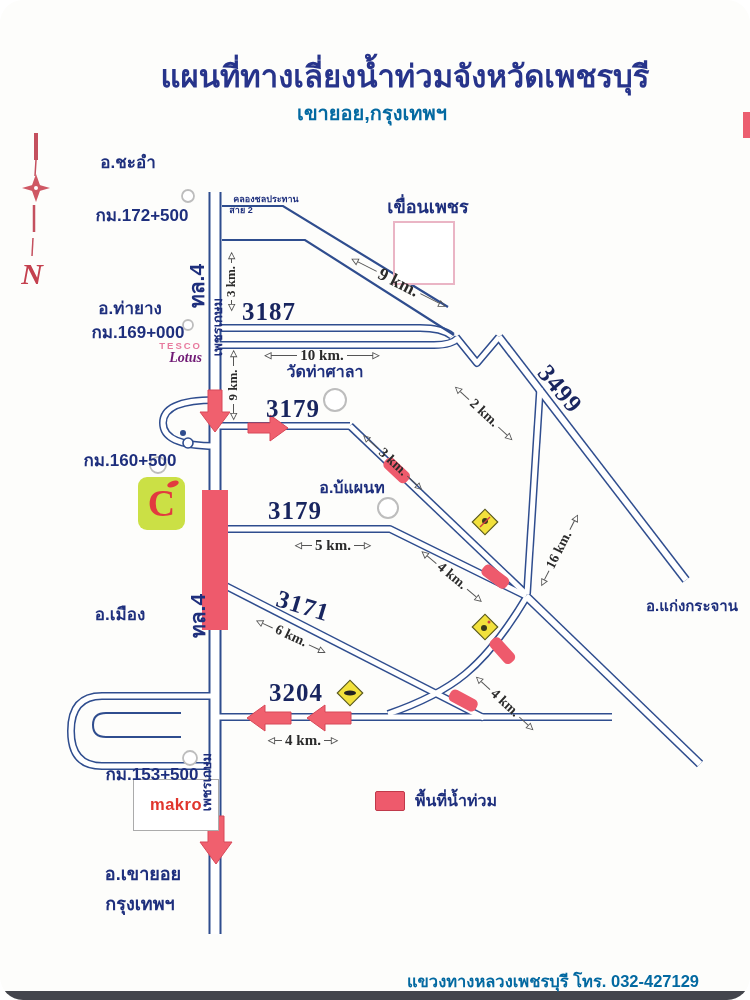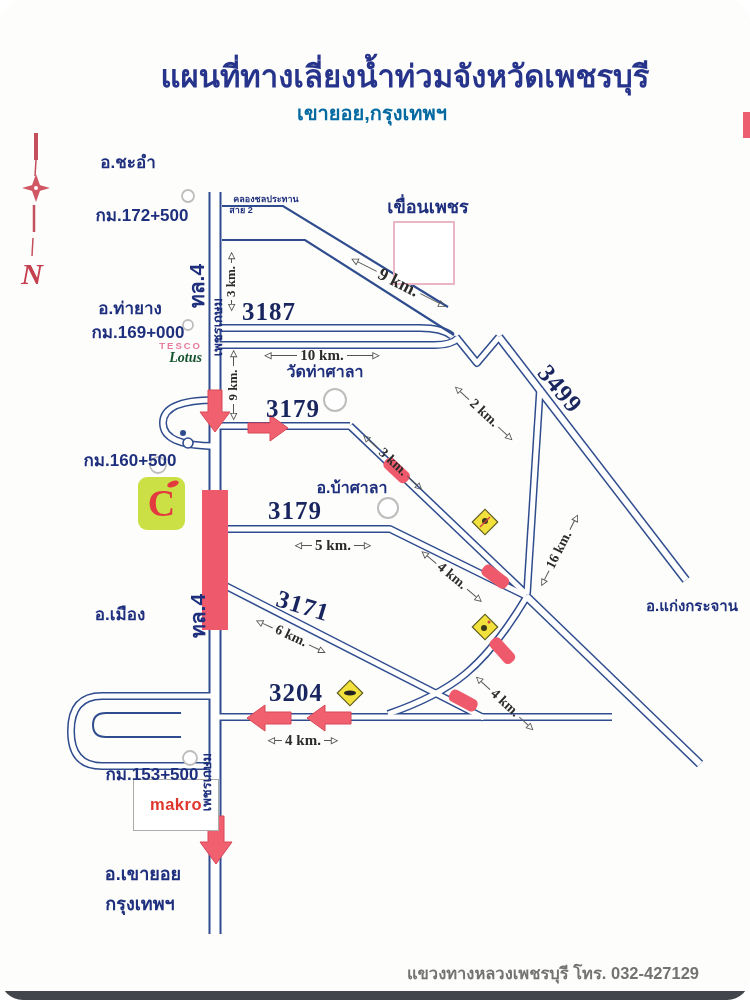--- a/index.html
+++ b/index.html
@@ -5,36 +5,36 @@
   html,body{margin:0;padding:0;}
   #page{position:relative;width:750px;height:1000px;background:#fdfdfb;overflow:hidden;
         font-family:"Liberation Sans",sans-serif;border-radius:23px;}
   svg{position:absolute;left:0;top:0;z-index:1;}
   #labels-layer,#static-layer{position:absolute;left:0;top:0;width:750px;height:1000px;z-index:2;pointer-events:none;}
   .lbl{position:absolute;white-space:nowrap;color:var(--text_navy);font-weight:bold;
        font-family:"Liberation Sans",sans-serif;}
   .route{font-family:"Liberation Serif",serif;color:#18255f;letter-spacing:1px;}
   .title{color:#27348b;}
   .subtitle{color:#0369a1;}
-  .footer{color:#737373;}
+  .footer{color:#0369a1;margin-top:8px;}
   .compass-n{font-family:"Liberation Serif",serif;font-style:italic;color:#c4404e;}
   .canal{font-size:9px;}
   .dist{position:absolute;display:flex;align-items:center;color:#2b2b2b;
         font-family:"Liberation Serif",serif;font-weight:bold;}
   .dist .dline{flex:1;border-top:1.4px solid #555;height:0;min-width:4px;}
   .dist .head{font-size:9px;color:#555;line-height:1;}
   .dist .dtext{padding:0 3px;white-space:nowrap;}
   .legend{position:absolute;left:375px;top:776px;}
   .legend-title{color:var(--text_navy);font-weight:bold;font-size:17px;text-decoration:underline;}
   .legend-row{display:flex;align-items:center;margin-top:12px;gap:10px;}
   .legend-row .swatch{width:28px;height:18px;background:var(--flood);border:1px solid #c0394a;border-radius:2px;display:inline-block;}
   .legend-row span.txt{color:var(--text_navy);font-weight:bold;font-size:16px;}
   .logo-tesco{position:absolute;left:150px;top:341px;width:52px;text-align:right;line-height:1.05;}
   .logo-tesco .t1{font-size:9.5px;font-weight:bold;letter-spacing:2px;color:#e87a9e;}
-  .logo-tesco .t2{font-size:14px;font-weight:bold;font-style:italic;color:#14532d;font-family:"Liberation Serif",serif;}
+  .logo-tesco .t2{font-size:14px;font-weight:bold;font-style:italic;color:#701a75;font-family:"Liberation Serif",serif;}
   .logo-bigc{position:absolute;left:138px;top:477px;width:47px;height:53px;background:#cbe045;border-radius:9px;}
   .logo-bigc .c{display:block;text-align:center;font-family:"Liberation Serif",serif;font-weight:bold;
                 font-size:38px;line-height:52px;color:#e23a3f;}
   .logo-bigc .swoosh{position:absolute;top:4px;right:6px;width:12px;height:6px;background:#e23a3f;
                 border-radius:50%;transform:rotate(-20deg);}
   .logo-makro{position:absolute;left:133px;top:779px;width:84px;height:50px;background:#fff;border:1.5px solid #ababab;}
   .logo-makro .m{display:block;text-align:center;font-weight:bold;font-size:16.5px;line-height:48px;color:#e0352c;letter-spacing:.5px;}
   .dam-square{position:absolute;left:393px;top:221px;width:58px;height:60px;border:2px solid #eab5c5;background:#fff;}
 </style>
 </head>
@@ -176,20 +176,24 @@
     <div class="logo-bigc">
       <span class="swoosh"></span>
       <span class="c">C</span>
     </div>
 
     <div class="logo-makro">
       <span class="m">makro</span>
     </div>
 
     <div class="legend">
+      <div class="legend-row">
+        <span class="swatch"></span>
+        <span class="txt">พื้นที่น้ำท่วม</span>
+      </div>
     </div>
 
     <div class="lbl footer" style="left:553px;top:973px;font-size:16.5px;transform:translate(-50%,-50%);">แขวงทางหลวงเพชรบุรี  โทร. 032-427129</div>
   </div>
 
   <div id="labels-layer">
       <div class="lbl " style="left: 128px; top: 161px; font-size: 17px; transform: translate(-50%, -50%);">อ.ชะอำ</div>
       <div class="lbl " style="left: 142px; top: 214px; font-size: 17px; transform: translate(-50%, -50%);">กม.172+500</div>
       <div class="lbl " style="left: 130px; top: 307px; font-size: 17px; transform: translate(-50%, -50%);">อ.ท่ายาง</div>
       <div class="lbl " style="left: 138px; top: 331px; font-size: 17px; transform: translate(-50%, -50%);">กม.169+000</div>
@@ -199,21 +203,21 @@
       <div class="lbl " style="left: 143px; top: 873px; font-size: 18px; transform: translate(-50%, -50%);">อ.เขายอย</div>
       <div class="lbl " style="left: 140px; top: 903px; font-size: 18px; transform: translate(-50%, -50%);">กรุงเทพฯ</div>
       <div class="lbl " style="left: 196px; top: 286px; font-size: 21px; transform: translate(-50%, -50%) rotate(-90deg);">ทล.4</div>
       <div class="lbl " style="left: 197px; top: 616px; font-size: 21px; transform: translate(-50%, -50%) rotate(-90deg);">ทล.4</div>
       <div class="lbl " style="left: 217px; top: 327px; font-size: 13px; transform: translate(-50%, -50%) rotate(-90deg);">เพชรเกษม</div>
       <div class="lbl " style="left: 206px; top: 782px; font-size: 13px; transform: translate(-50%, -50%) rotate(-90deg);">เพชรเกษม</div>
       <div class="lbl canal" style="left: 266px; top: 199px; font-size: 9px; transform: translate(-50%, -50%);">คลองชลประทาน</div>
       <div class="lbl canal" style="left: 241px; top: 210px; font-size: 9px; transform: translate(-50%, -50%);">สาย 2</div>
       <div class="lbl " style="left: 428px; top: 206px; font-size: 18px; transform: translate(-50%, -50%);">เขื่อนเพชร</div>
       <div class="lbl " style="left: 325px; top: 371px; font-size: 16px; transform: translate(-50%, -50%);">วัดท่าศาลา</div>
-      <div class="lbl " style="left: 352px; top: 487px; font-size: 16px; transform: translate(-50%, -50%);">อ.บ้าศาลา</div>
+      <div class="lbl " style="left: 352px; top: 487px; font-size: 16px; transform: translate(-50%, -50%);">อ.บ้แผนท</div>
       <div class="lbl " style="left: 692px; top: 606px; font-size: 15px; transform: translate(-50%, -50%);">อ.แก่งกระจาน</div>
       <div class="lbl route" style="left: 269px; top: 312px; font-size: 25px; transform: translate(-50%, -50%);">3187</div>
       <div class="lbl route" style="left: 293px; top: 409px; font-size: 25px; transform: translate(-50%, -50%);">3179</div>
       <div class="lbl route" style="left: 295px; top: 511px; font-size: 25px; transform: translate(-50%, -50%);">3179</div>
       <div class="lbl route" style="left: 303px; top: 606px; font-size: 25px; transform: translate(-50%, -50%) rotate(17deg);">3171</div>
       <div class="lbl route" style="left: 296px; top: 693px; font-size: 25px; transform: translate(-50%, -50%);">3204</div>
       <div class="lbl route" style="left: 560px; top: 389px; font-size: 25px; transform: translate(-50%, -50%) rotate(50deg);">3499</div>
       <div class="dist" style="left: 202px; top: 274px; width: 58px; font-size: 13px; transform: rotate(-90deg);">
         <span class="head">◁</span>
         <span class="dline"></span>

